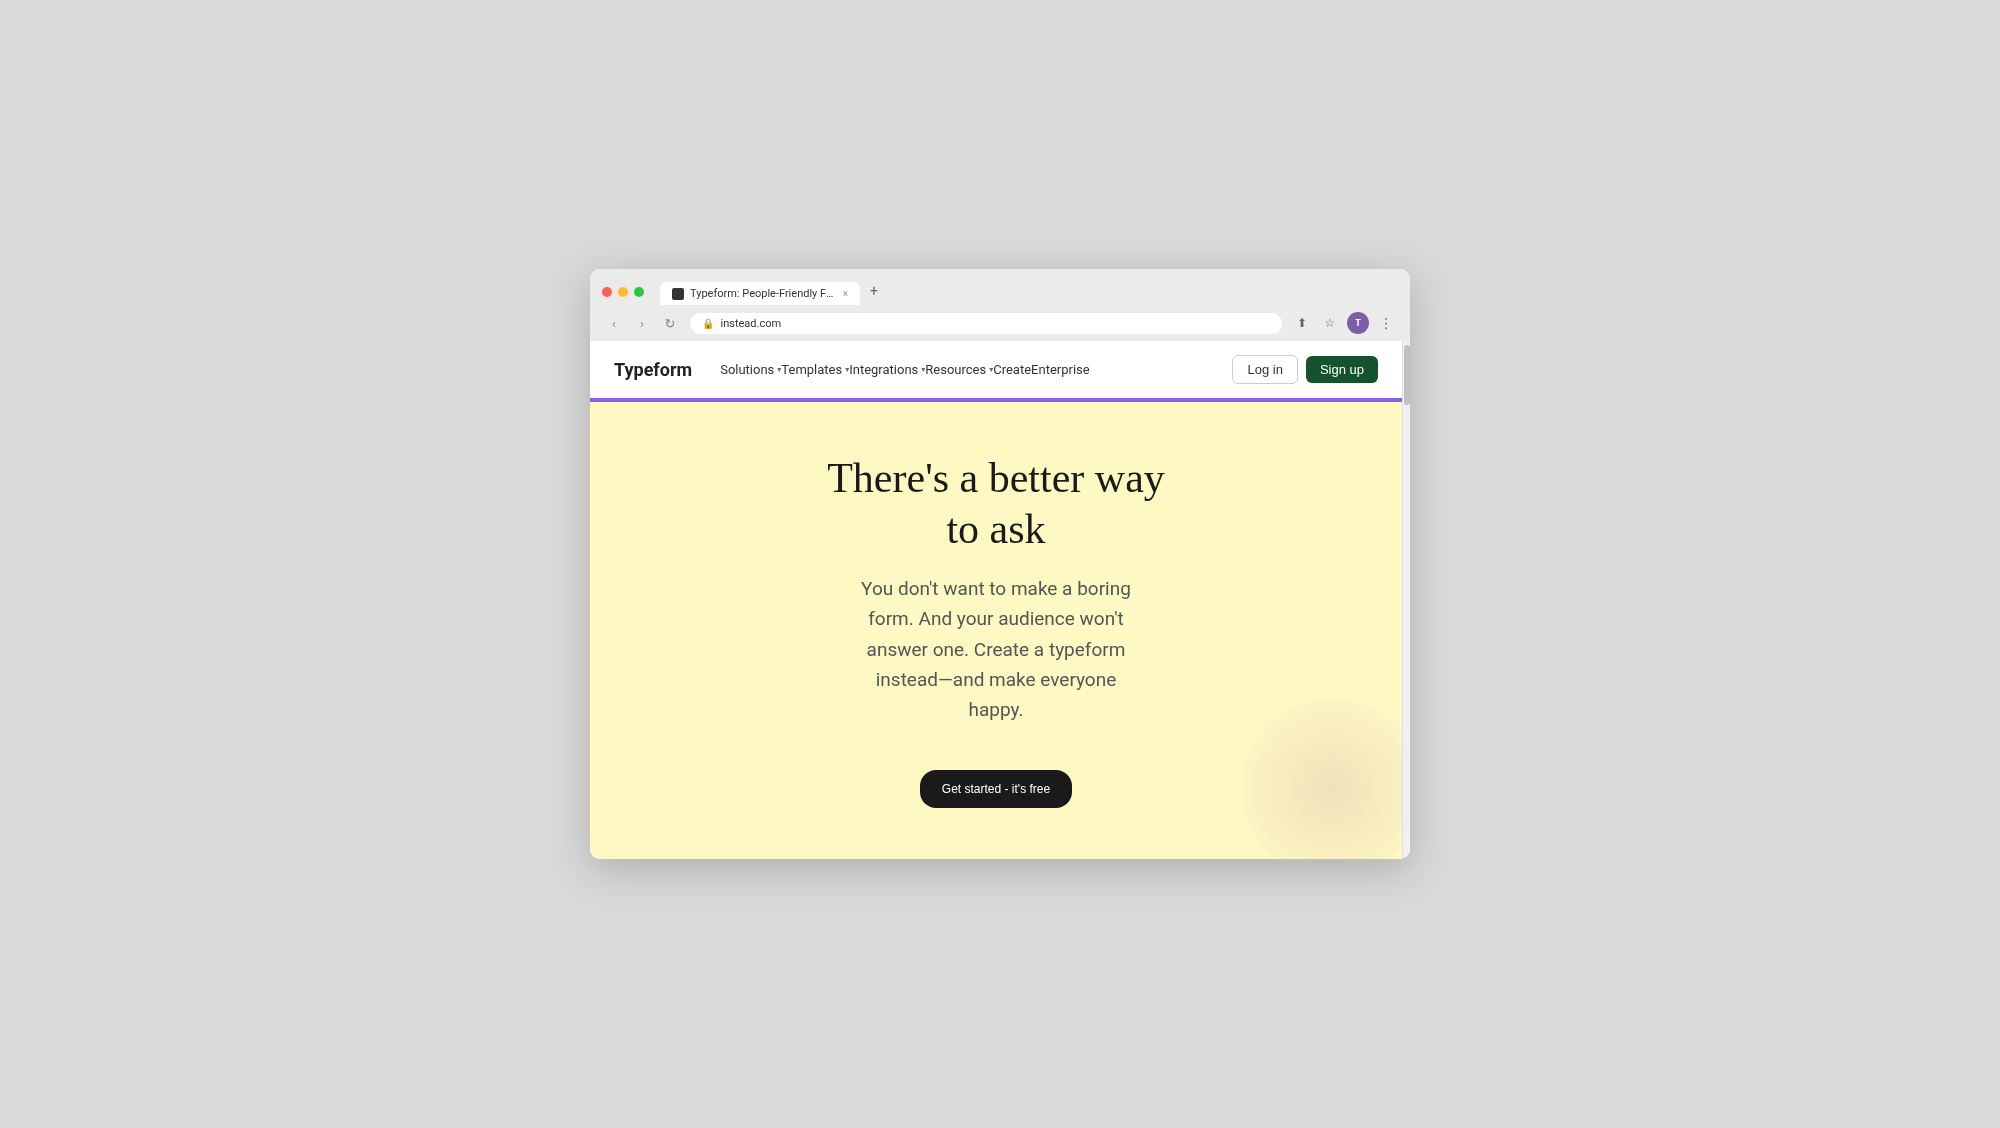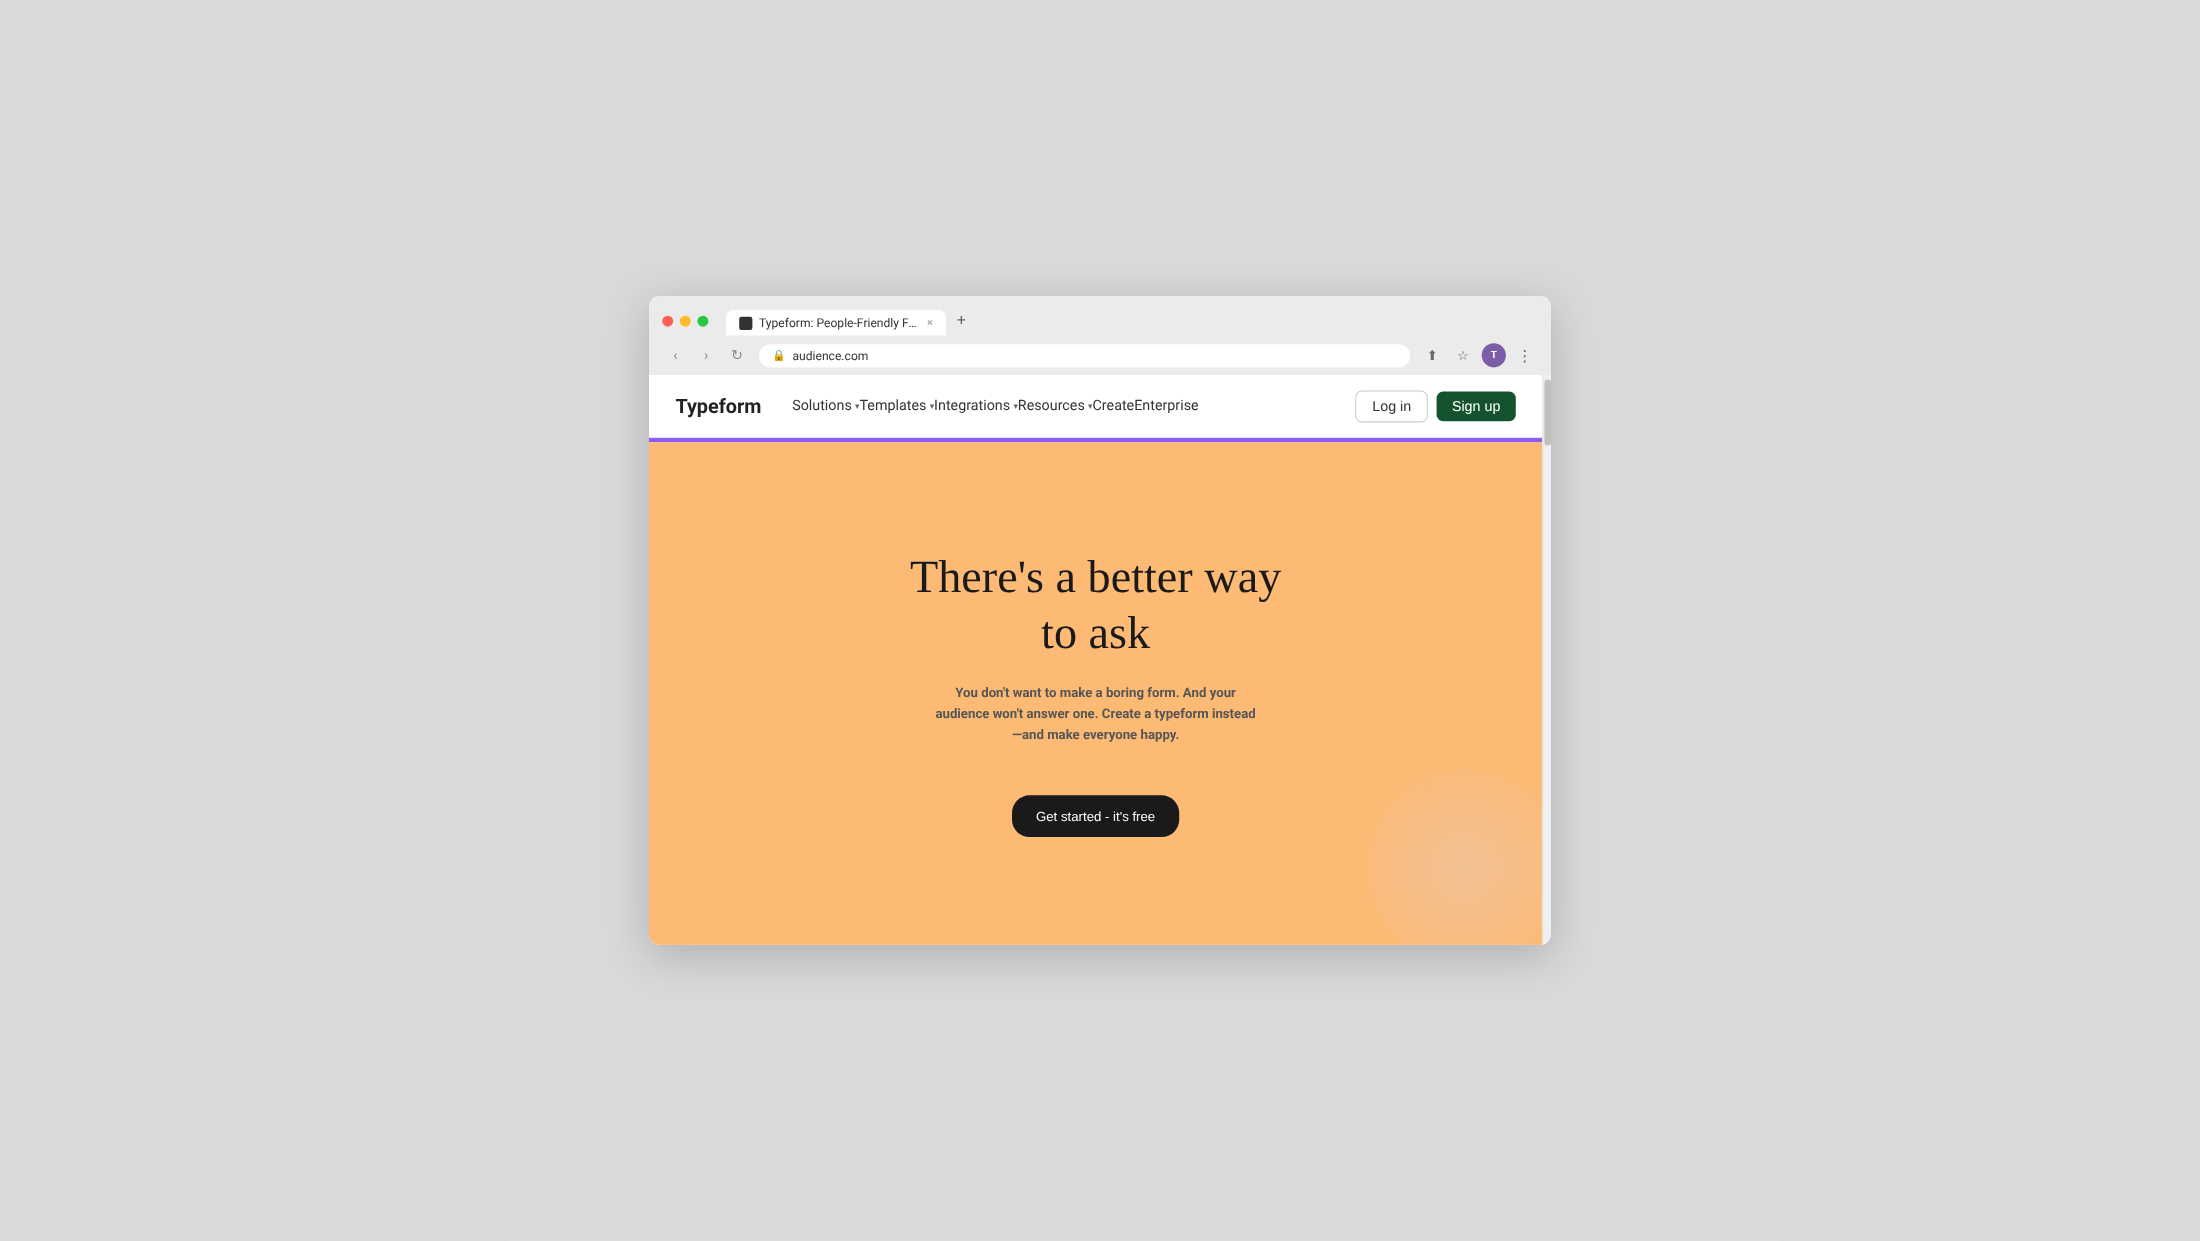--- a/index.html
+++ b/index.html
@@ -300,21 +300,21 @@
     
     .hero {
       flex: 1;
       display: flex;
       flex-direction: column;
       align-items: center;
       justify-content: center;
       text-align: center;
       padding: 40px 24px;
       position: relative;
-      background: #fdba74;
+      background: #fef9c3;
       overflow: hidden;
     }
 
     .hero-decoration {
       position: absolute;
       bottom: -20px;
       right: -20px;
       width: 180px;
       height: 180px;
       background: radial-gradient(ellipse at center, rgba(230, 200, 180, 0.5) 0%, rgba(230, 200, 180, 0.1) 70%, transparent 100%);
@@ -325,26 +325,25 @@
       font-size: 42px;
       font-weight: 400;
       color: #1a1a1a;
       line-height: 1.2;
       max-width: 380px;
       margin-bottom: 20px;
       font-family: Georgia, 'Times New Roman', serif;
     }
 
     .hero-subtitle {
-      font-size: 12px;
+      font-size: 19px;
       color: #555;
       max-width: 300px;
       line-height: 1.6;
       margin-bottom: 44px;
-      font-weight: bold;
     }
 
     .hero-cta {
       background: #1a1a1a;
       color: #fff;
       border: none;
       border-radius: 16px;
       padding: 12px 22px;
       font-size: 12px;
       cursor: pointer;
@@ -389,21 +388,21 @@
         </div>
       </div>
       <div class="browser-toolbar">
         <div class="nav-buttons">
           <div class="nav-btn">‹</div>
           <div class="nav-btn">›</div>
           <div class="nav-btn">↻</div>
         </div>
         <div class="address-bar">
           <span class="lock-icon">🔒</span>
-          <span class="address-text">audience.com</span>
+          <span class="address-text">instead.com</span>
         </div>
         <div class="toolbar-actions">
           <div class="toolbar-icon-btn">⬆</div>
           <div class="toolbar-icon-btn">☆</div>
           <div class="toolbar-icon-btn">
             <div class="user-avatar">T</div>
           </div>
           <div class="toolbar-icon-btn toolbar-menu-btn">⋮</div>
         </div>
       </div>

